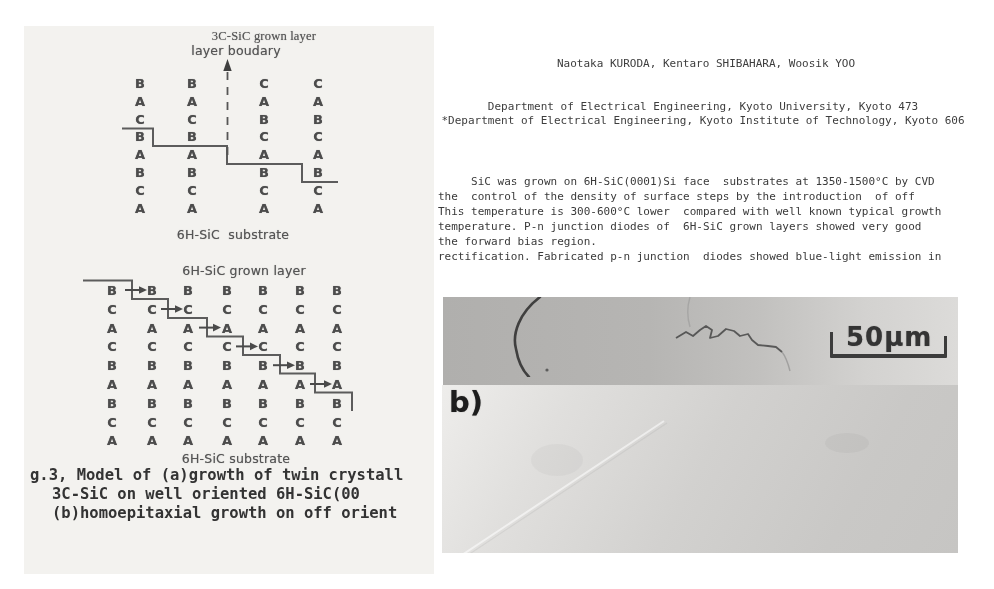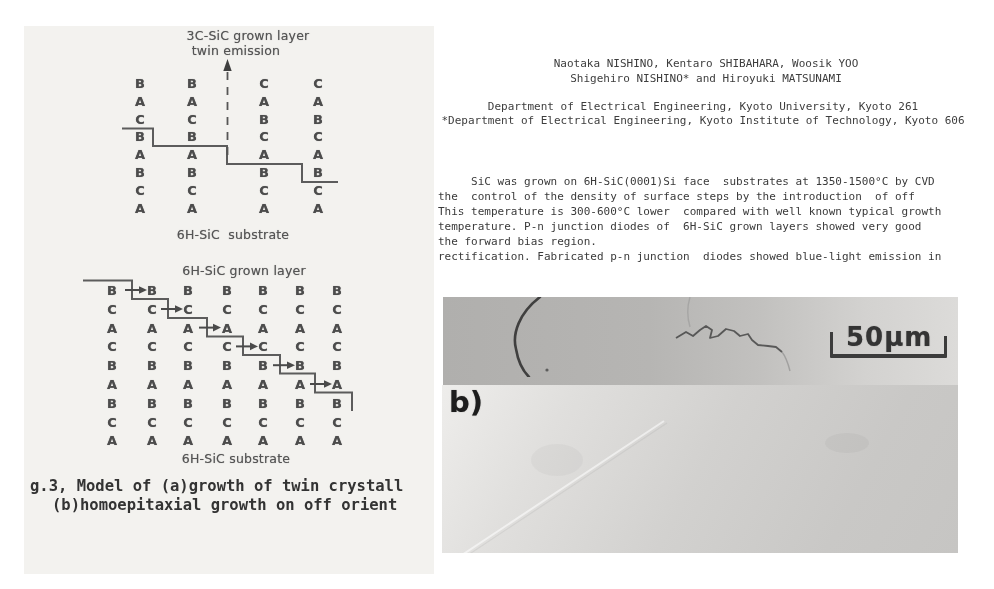--- a/index.html
+++ b/index.html
@@ -20,21 +20,21 @@
   }
   .fig-label{
     position:absolute;transform:translateX(-50%);
     font:500 12.5px "DejaVu Sans",sans-serif;color:#555;
     letter-spacing:.2px;white-space:pre;
     text-shadow:0 0 .8px rgba(110,110,110,.75);line-height:14px;
   }
   svg.overlay{position:absolute;left:0;top:0;pointer-events:none;}
   
   .caption{
-    position:absolute;left:30px;top:477px;width:402px;
+    position:absolute;left:30px;top:466px;width:402px;
     font:700 15.5px "DejaVu Sans Mono",monospace;color:#333;
     line-height:19px;
   }
   .caption .line{white-space:pre;overflow:hidden;}
   .caption .line + .line{padding-left:22px;}
   
   .header-block{
     position:absolute;left:428px;top:56px;width:556px;text-align:center;
     font:400 11px "DejaVu Sans Mono",monospace;color:#3d3d3d;line-height:15px;
   }
@@ -168,22 +168,22 @@
     <span class="fig-letter" style="left: 337px; top: 415.6px;">C</span>
     <span class="fig-letter" style="left: 112px; top: 434.4px;">A</span>
     <span class="fig-letter" style="left: 152px; top: 434.4px;">A</span>
     <span class="fig-letter" style="left: 188px; top: 434.4px;">A</span>
     <span class="fig-letter" style="left: 227px; top: 434.4px;">A</span>
     <span class="fig-letter" style="left: 263px; top: 434.4px;">A</span>
     <span class="fig-letter" style="left: 300px; top: 434.4px;">A</span>
     <span class="fig-letter" style="left: 337px; top: 434.4px;">A</span>
   </div>
 
-<div class="fig-label" style="left:248px;top:29px;">3C-SiC grown layer</div>
-<div class="fig-label" style="left:236px;top:44px;">twin emission</div>
+<div class="fig-label" style="left:264px;top:29px;font-family:Liberation Serif, serif;">3C-SiC grown layer</div>
+<div class="fig-label" style="left:236px;top:44px;">layer boudary</div>
 <div class="fig-label" style="left:233px;top:228px;">6H-SiC  substrate</div>
 <div class="fig-label" style="left:244px;top:264px;">6H-SiC grown layer</div>
 <div class="fig-label" style="left:236px;top:452px;">6H-SiC substrate</div>
 
 <svg class="overlay" width="440" height="589" viewBox="0 0 440 589">
 
   <polyline points="122,128.5 153,128.5 153,146 227,146 227,164 302,164 302,182 338,182" fill="none" stroke="#5c5c5c" stroke-width="2"></polyline>
 
   <g>
     <line x1="227.5" y1="72" x2="227.5" y2="162" stroke="#565656" stroke-width="1.8" stroke-dasharray="8 7"></line>
@@ -203,30 +203,30 @@
       <polygon points="258,346.4 250,342.6 250,350.2" stroke="none"></polygon>
     <line x1="273" y1="365.2" x2="288" y2="365.2"></line>
       <polygon points="295,365.2 287,361.4 287,369" stroke="none"></polygon>
     <line x1="310" y1="384" x2="325" y2="384"></line>
       <polygon points="332,384 324,380.2 324,387.8" stroke="none"></polygon>
   </g>
 </svg>
 
 <div class="caption" id="caption">
     <div class="line">g.3, Model of (a)growth of twin crystall</div>
+    <div class="line">3C-SiC on well oriented 6H-SiC(00</div>
     <div class="line">(b)homoepitaxial growth on off orient</div>
   </div>
 
 <div class="header-block">
-  <div class="line">Naotaka NISHINO, Kentaro SHIBAHARA, Woosik YOO</div>
-  <div class="line">Shigehiro NISHINO* and Hiroyuki MATSUNAMI</div>
+  <div class="line">Naotaka KURODA, Kentaro SHIBAHARA, Woosik YOO</div>
 </div>
 
 <div class="affil-block">
-    <div class="line">Department of Electrical Engineering, Kyoto University, Kyoto 261</div>
+    <div class="line">Department of Electrical Engineering, Kyoto University, Kyoto 473</div>
     <div class="line">*Department of Electrical Engineering, Kyoto Institute of Technology, Kyoto 606</div>
   </div>
 
 <div class="abstract">
     <div class="line">     SiC was grown on 6H-SiC(0001)Si face  substrates at 1350-1500°C by CVD</div>
     <div class="line">the  control of the density of surface steps by the introduction  of off</div>
     <div class="line">This temperature is 300-600°C lower  compared with well known typical growth</div>
     <div class="line">temperature. P-n junction diodes of  6H-SiC grown layers showed very good</div>
     <div class="line">the forward bias region.</div>
     <div class="line">rectification. Fabricated p-n junction  diodes showed blue-light emission in</div>

